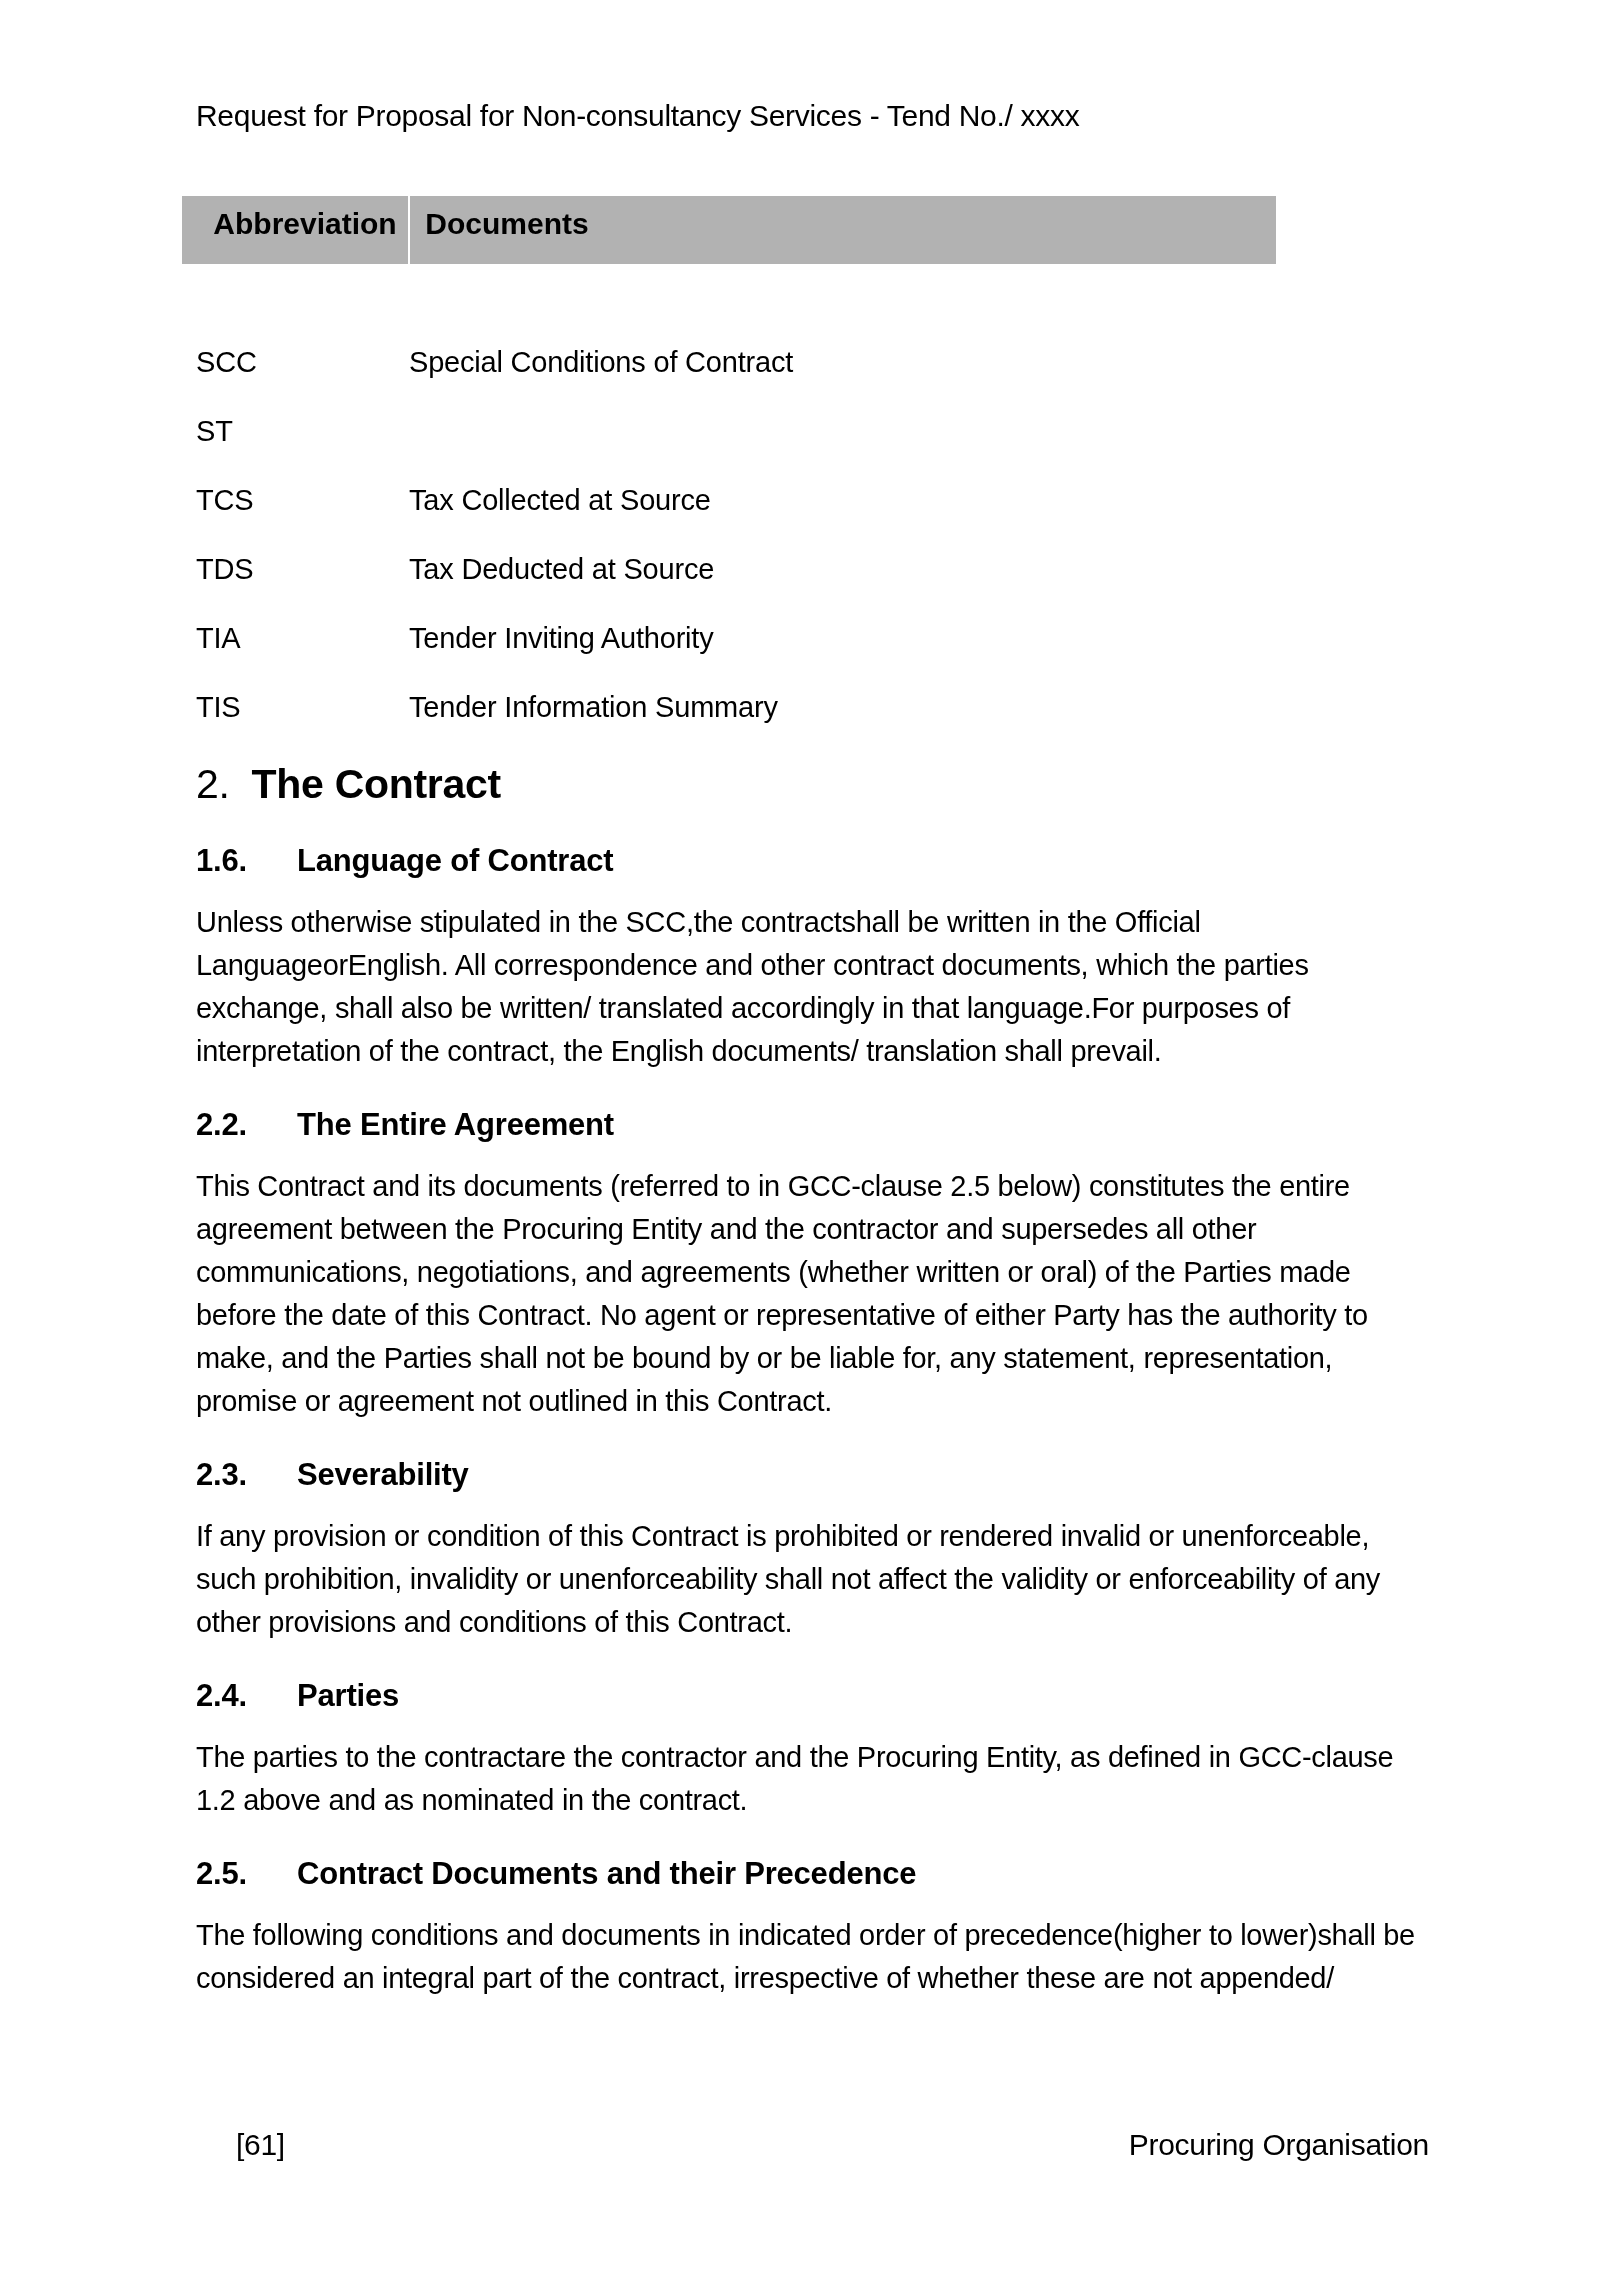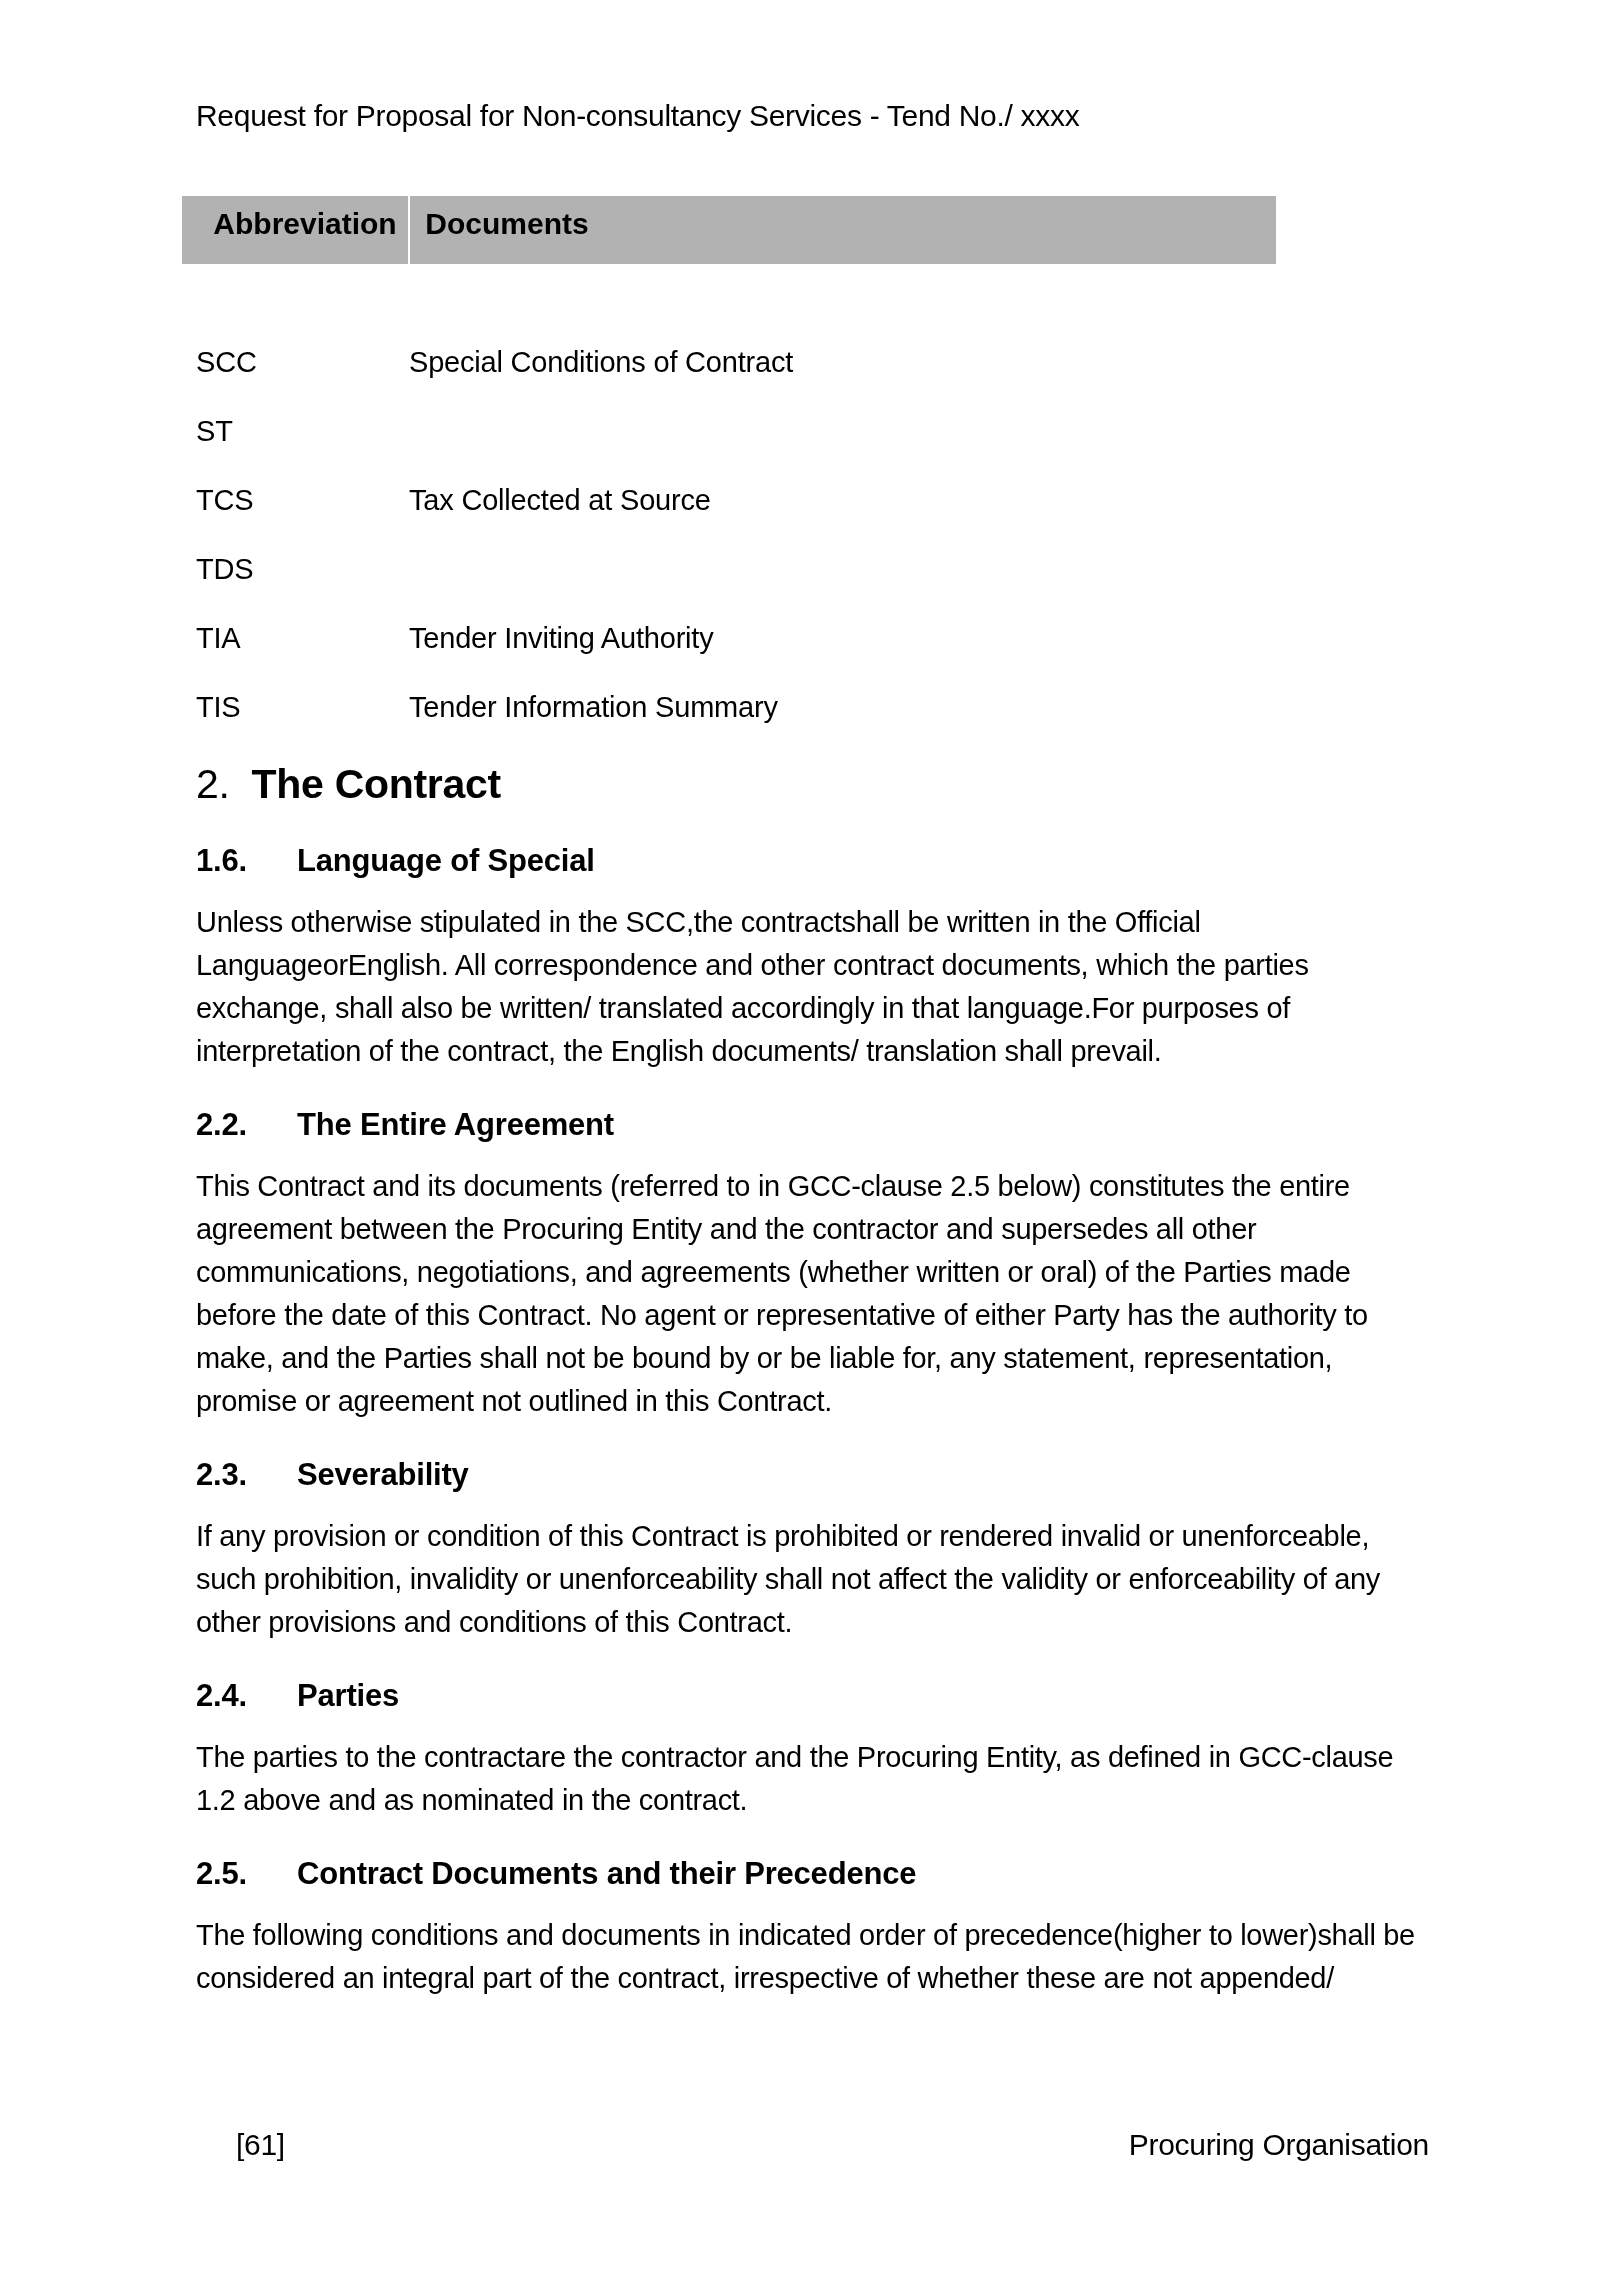--- a/index.html
+++ b/index.html
@@ -135,34 +135,35 @@
     </div>
     <div class="abbr-row">
       <span class="abbr">ST</span>
     </div>
     <div class="abbr-row">
       <span class="abbr">TCS</span>
       <span class="def">Tax Collected at Source</span>
     </div>
     <div class="abbr-row">
       <span class="abbr">TDS</span>
+      <span class="def">Tax Deducted at Source</span>
     </div>
     <div class="abbr-row">
       <span class="abbr">TIA</span>
       <span class="def">Tender Inviting Authority</span>
     </div>
     <div class="abbr-row">
       <span class="abbr">TIS</span>
       <span class="def">Tender Information Summary</span>
     </div>
   </div>
 
   <h1 class="chapter"><span class="h1-num">2.</span><span>The Contract</span></h1>
 
-  <h2 class="section-heading"><span class="h2-num">1.6.</span><span>Language of Special</span></h2>
+  <h2 class="section-heading"><span class="h2-num">1.6.</span><span>Language of Contract</span></h2>
   <p class="body-para">Unless otherwise stipulated in the SCC,the contractshall be written in the Official LanguageorEnglish. All correspondence and other contract documents, which the parties exchange, shall also be written/ translated accordingly in that language.For purposes of interpretation of the contract, the English documents/ translation shall prevail.</p>
 
   <h2 class="section-heading"><span class="h2-num">2.2.</span><span>The Entire Agreement</span></h2>
   <p class="body-para">This Contract and its documents (referred to in GCC-clause 2.5 below) constitutes the entire agreement between the Procuring Entity and the contractor and supersedes all other communications, negotiations, and agreements (whether written or oral) of the Parties made before the date of this Contract. No agent or representative of either Party has the authority to make, and the Parties shall not be bound by or be liable for, any statement, representation, promise or agreement not outlined in this Contract.</p>
 
   <h2 class="section-heading"><span class="h2-num">2.3.</span><span>Severability</span></h2>
   <p class="body-para">If any provision or condition of this Contract is prohibited or rendered invalid or unenforceable, such prohibition, invalidity or unenforceability shall not affect the validity or enforceability of any other provisions and conditions of this Contract.</p>
 
   <h2 class="section-heading"><span class="h2-num">2.4.</span><span>Parties</span></h2>
   <p class="body-para">The parties to the contractare the contractor and the Procuring Entity, as defined in GCC-clause 1.2 above and as nominated in the contract.</p>

